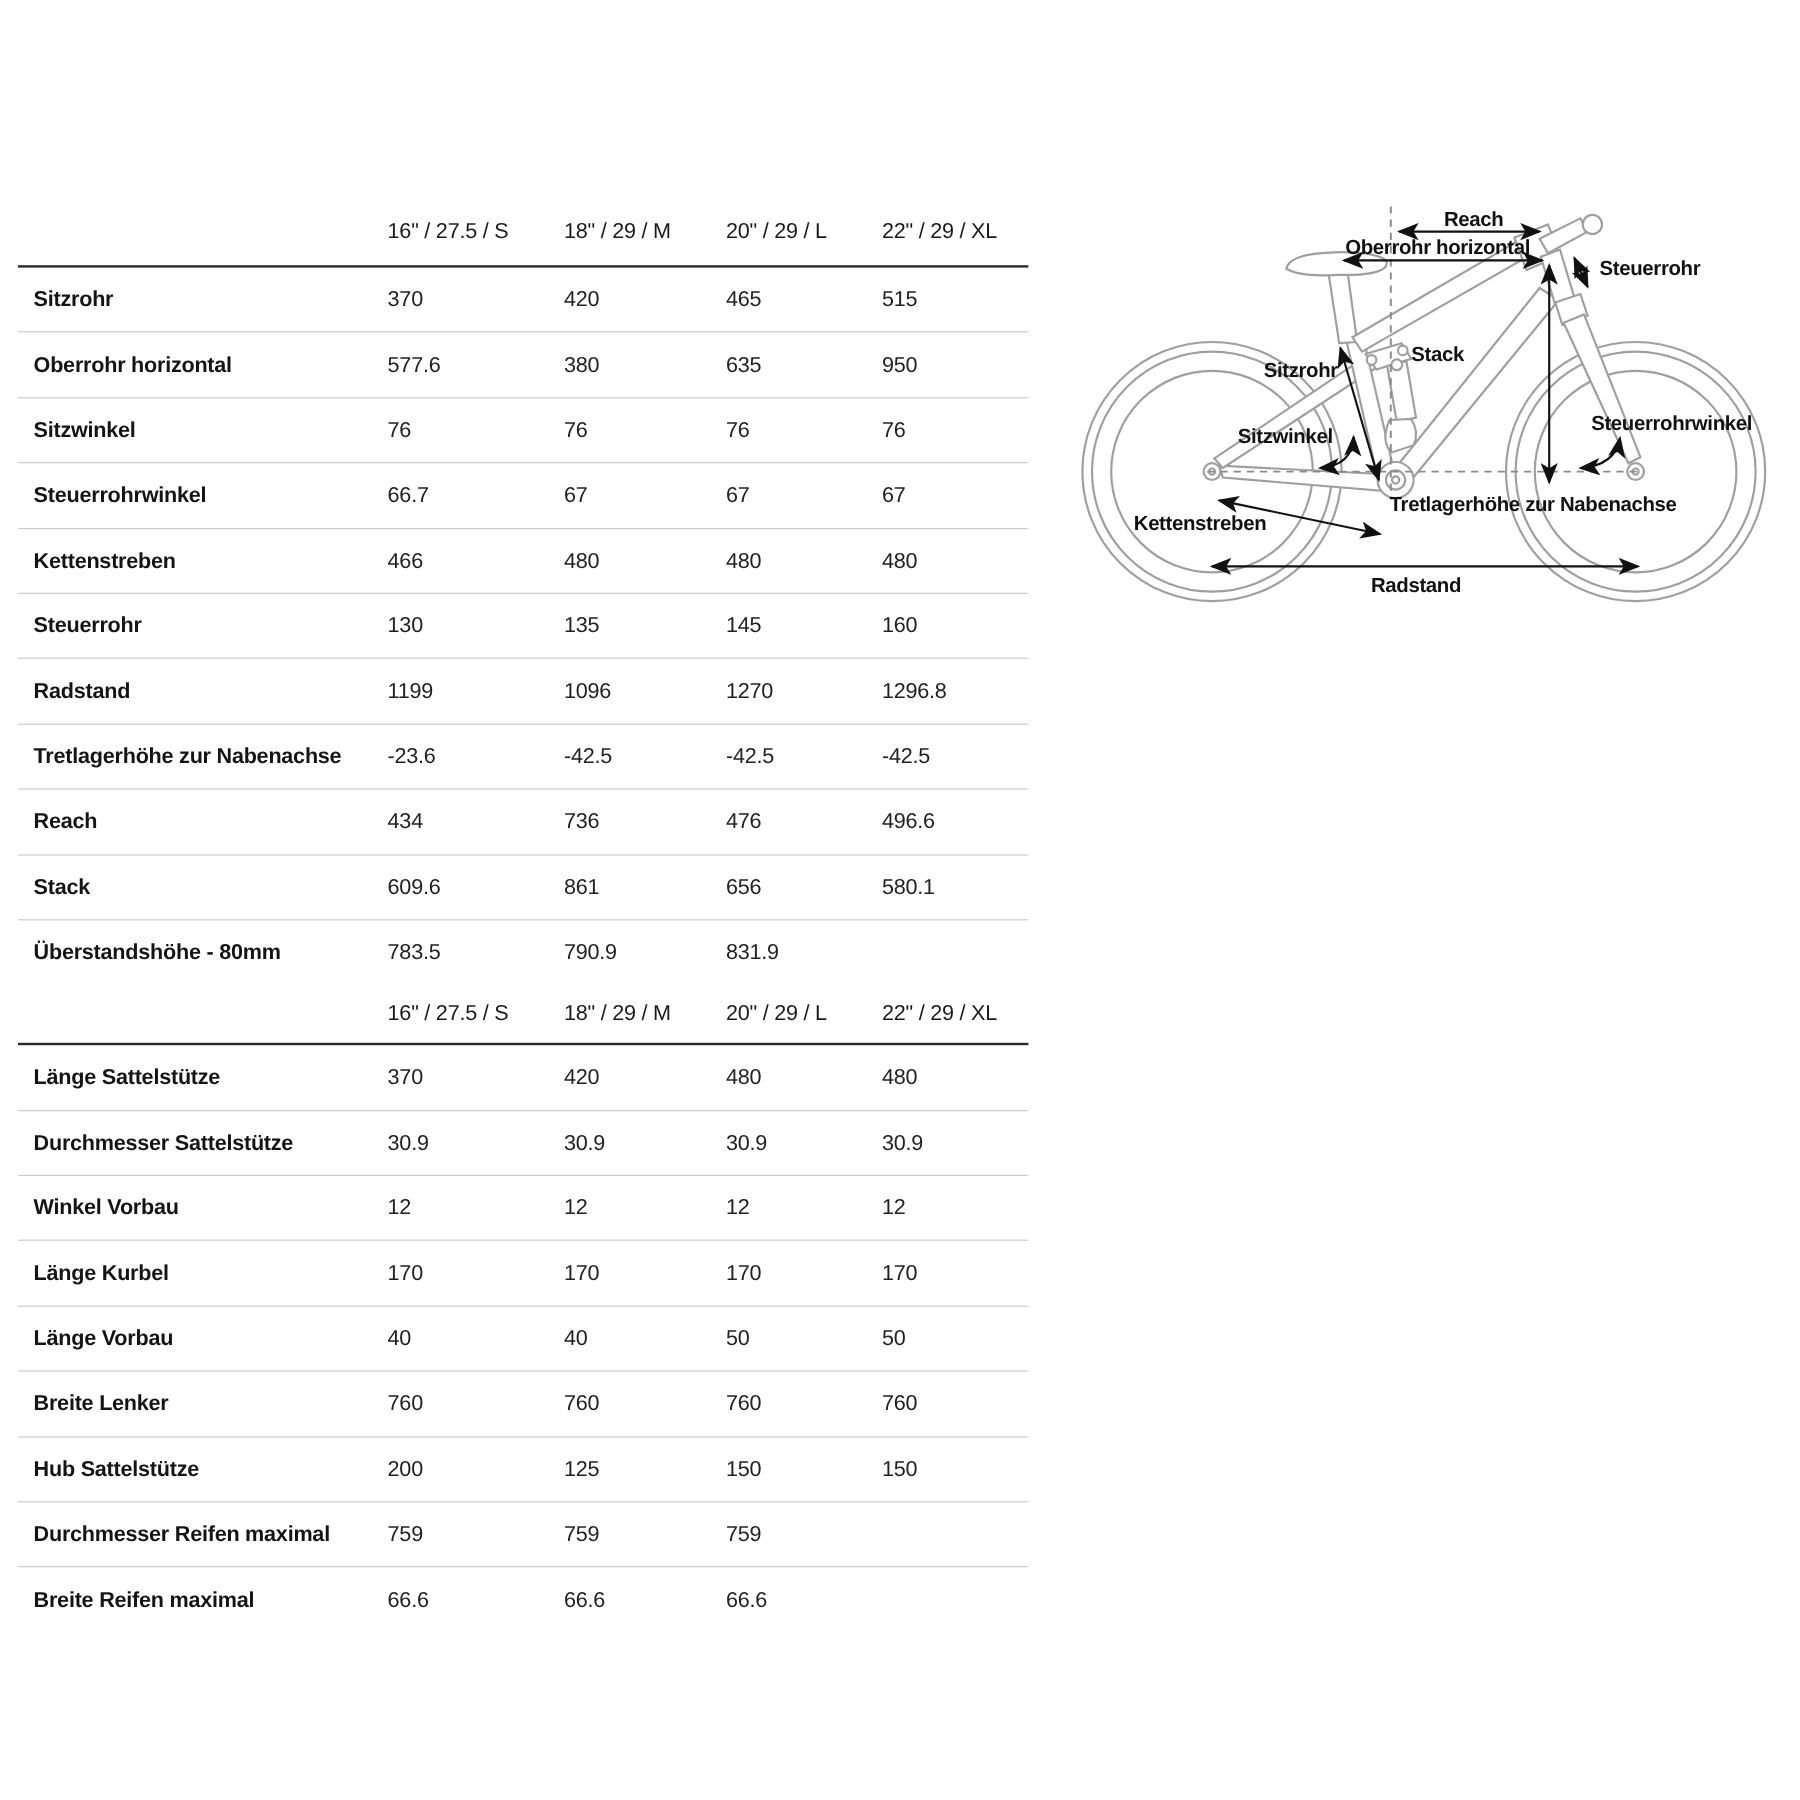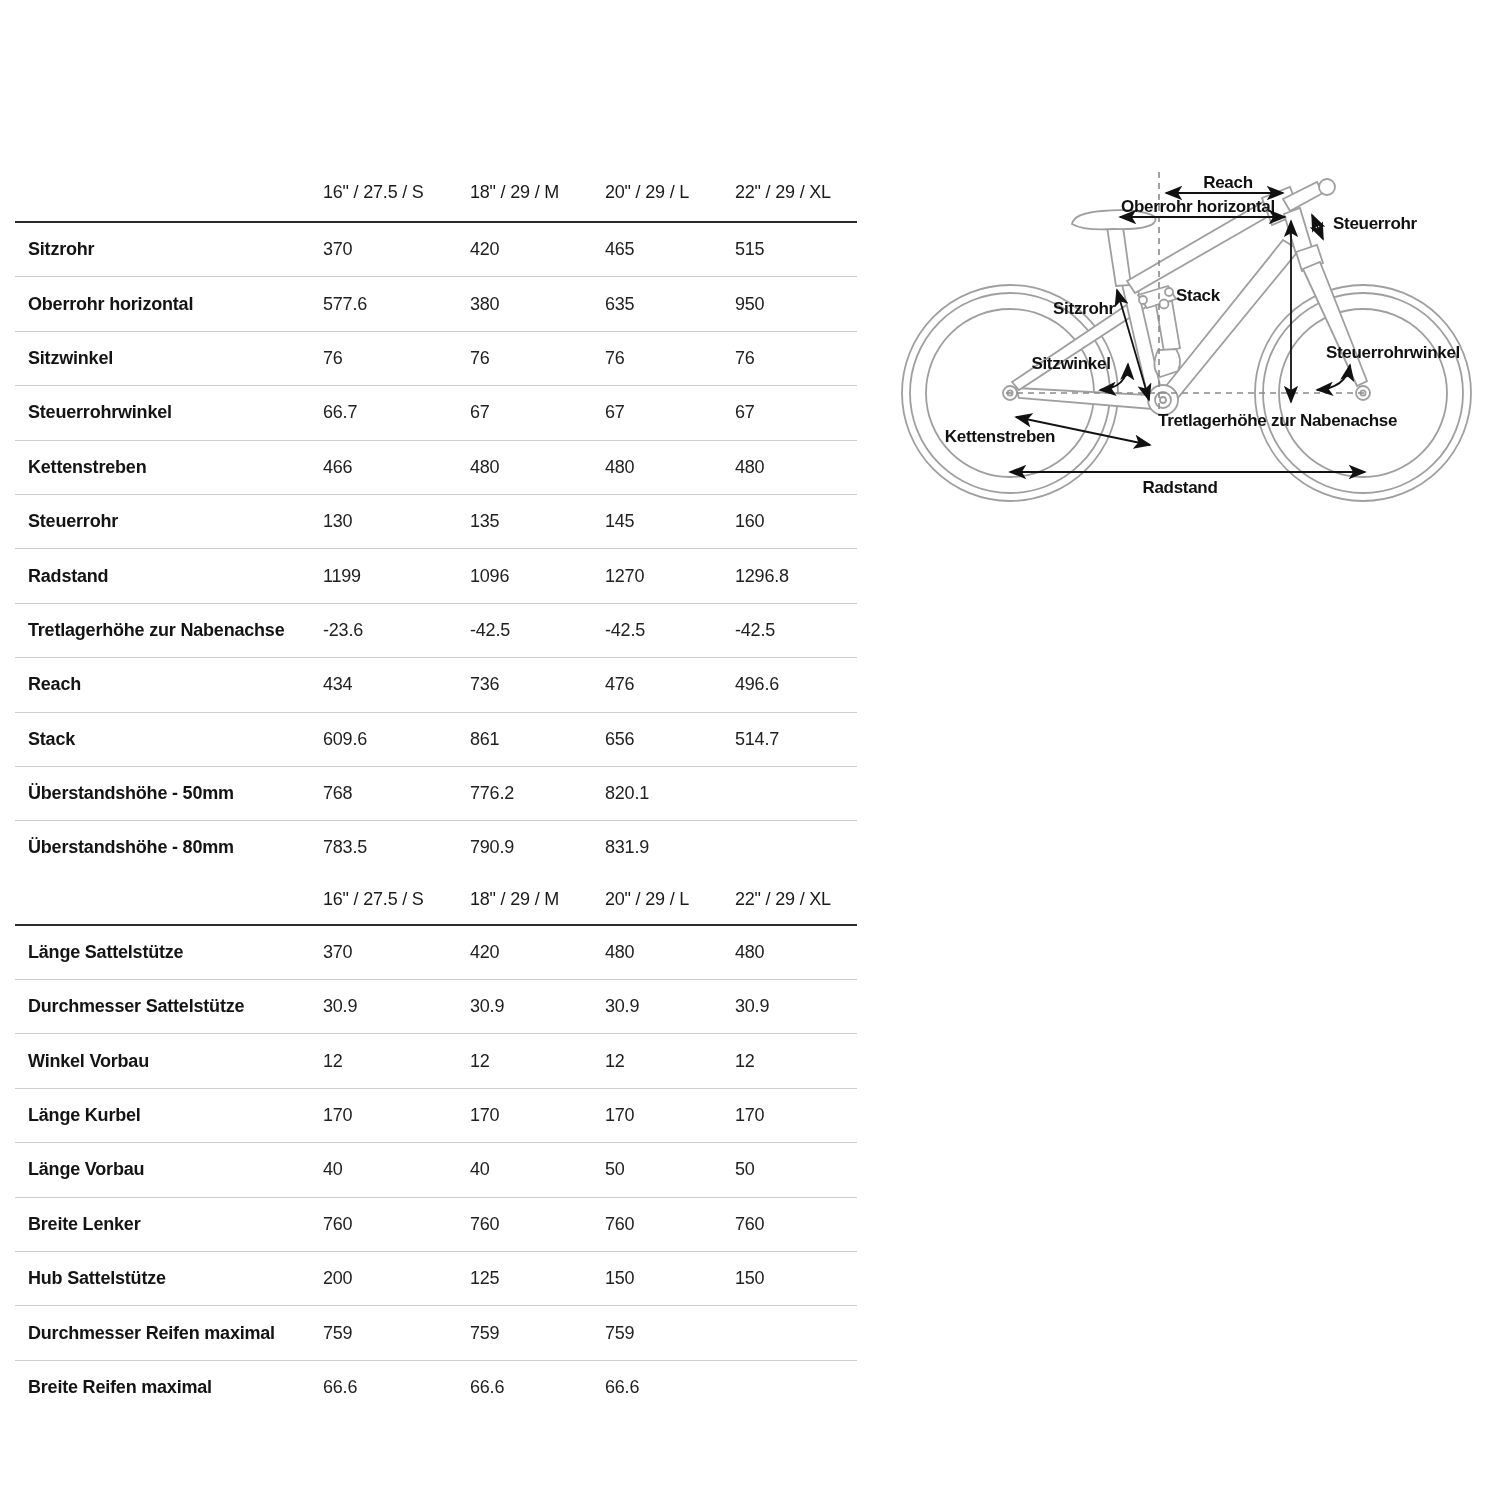--- a/index.html
+++ b/index.html
@@ -97,28 +97,21 @@
         <div class="cell val-cell">434</div>
         <div class="cell val-cell">736</div>
         <div class="cell val-cell">476</div>
         <div class="cell val-cell">496.6</div>
       </div>
       <div class="drow">
         <div class="cell lbl-cell">Stack</div>
         <div class="cell val-cell">609.6</div>
         <div class="cell val-cell">861</div>
         <div class="cell val-cell">656</div>
-        <div class="cell val-cell">514.7</div>
-      </div>
-      <div class="drow">
-        <div class="cell lbl-cell">Überstandshöhe - 50mm</div>
-        <div class="cell val-cell">768</div>
-        <div class="cell val-cell">776.2</div>
-        <div class="cell val-cell">820.1</div>
-        <div class="cell val-cell"></div>
+        <div class="cell val-cell">580.1</div>
       </div>
       <div class="drow drow-last">
         <div class="cell lbl-cell">Überstandshöhe - 80mm</div>
         <div class="cell val-cell">783.5</div>
         <div class="cell val-cell">790.9</div>
         <div class="cell val-cell">831.9</div>
         <div class="cell val-cell"></div>
       </div>
       <div class="hrow hrow-second">
         <div class="cell lbl-cell"></div>

